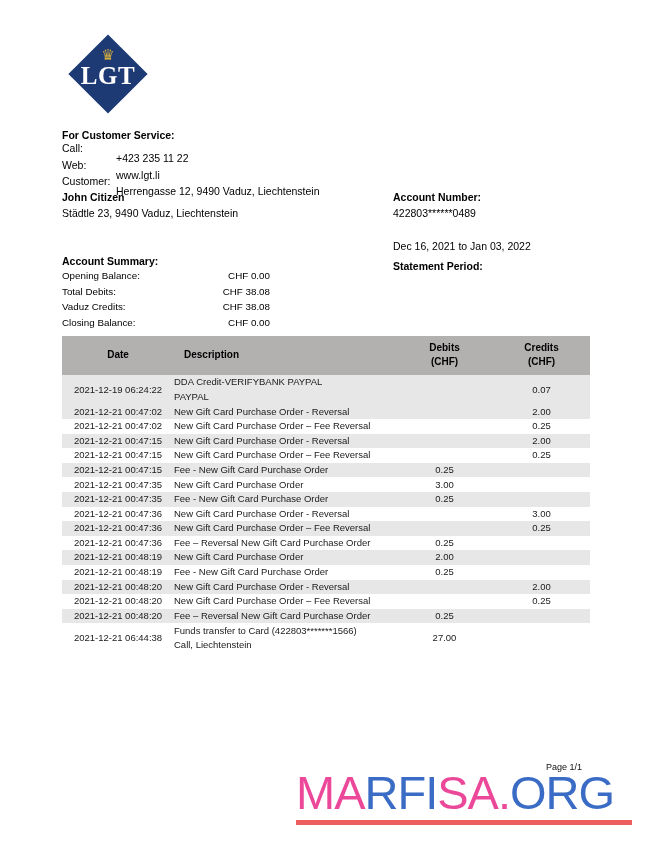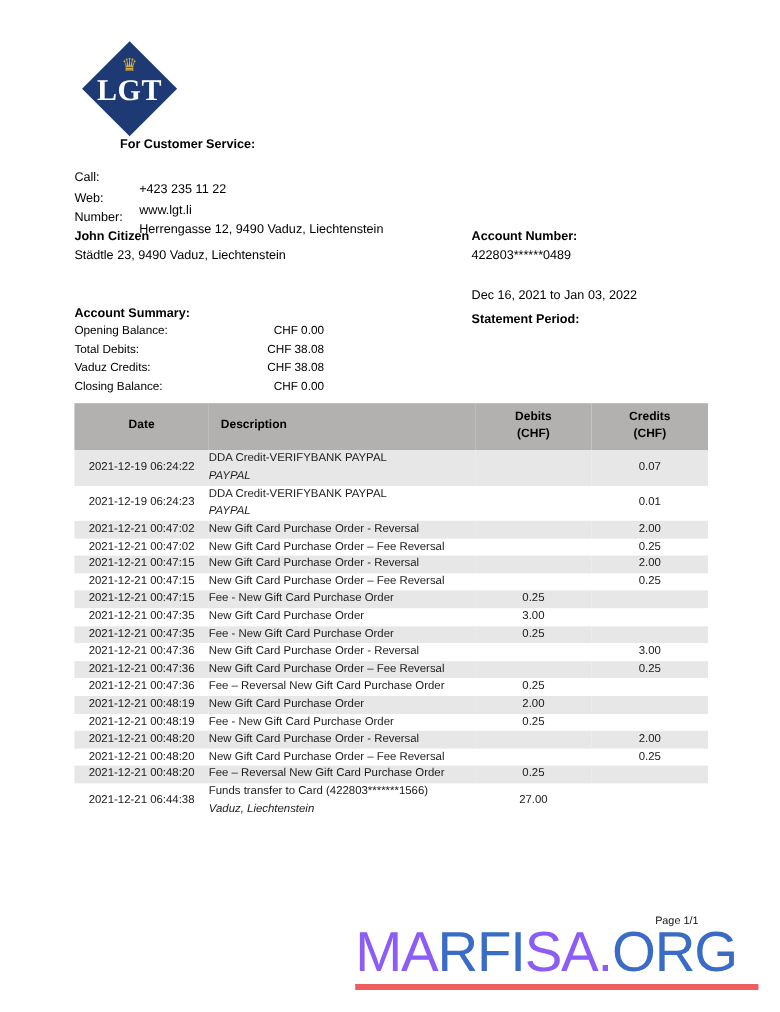--- a/index.html
+++ b/index.html
@@ -57,21 +57,21 @@
     color: #ffffff;
     letter-spacing: 0.5px;
   }
 
   
   .blk { position: absolute; }
   .bold { font-weight: bold; }
   .t11 { font-size: 10.5px; line-height: 16.5px; }
   .t10 { font-size: 9.8px; line-height: 15.5px; }
 
-  #cs-title      { left: 62px; top: 112px; margin-left: 38px; }
+  #cs-title      { left: 62px; top: 127px; }
   #cs-rows       { left: 62px; top: 140px; }
   .cs-row        { position: relative; height: 16.5px; }
   .cs-label      { position: absolute; left: 0; top: 0; }
   .cs-value      { position: absolute; left: 54px; top: 0; white-space: nowrap; margin-top: 10px; }
 
   #cust-name     { left: 62px; top: 189px; }
   #cust-addr     { left: 62px; top: 205px; }
 
   #acct-num-lbl  { left: 393px; top: 189px; }
   #acct-num-val  { left: 393px; top: 205px; }
@@ -116,21 +116,21 @@
   #txn-table tr.odd td { background: #e7e7e7; }
   #txn-table tr.even td { background: #ffffff; }
 
   td.c-date { text-align: center; font-size: 9.5px; white-space: nowrap; }
   td.c-desc { text-align: left; padding-left: 10px; font-size: 9.5px; }
   td.c-amt  { text-align: center; font-size: 9.5px; }
 
   tr.single td { height: 14.6px; }
   tr.double td { height: 29.5px; }
   .desc-l1 { display: block; }
-  .desc-l2 { display: block; font-style: italic; }
+  .desc-l2 { display: block; }
 
   
   #page-num {
     position: absolute;
     left: 490px;
     top: 762px;
     width: 92px;
     text-align: right;
     font-size: 9px;
     color: #111;
@@ -142,21 +142,21 @@
     width: 344px;
   }
   #wm-text {
     font-family: "Liberation Sans", sans-serif;
     font-size: 47px;
     line-height: 50px;
     font-weight: 400;
     letter-spacing: -1px;
     white-space: nowrap;
   }
-  .wm-dark  { color: #8b5cf6; }
+  .wm-dark  { color: #ec4899; }
   .wm-light { color: #3a6cc6; }
   #wm-rule {
     margin-top: 2px;
     height: 5px;
     width: 336px;
     background: #ef5e5e;
   }
 </style>
 </head>
 <body>
@@ -171,21 +171,21 @@
 <div class="blk t11" id="cs-rows">
   <div class="cs-row">
     <span class="cs-label">Call:</span>
     <span class="cs-value">+423 235 11 22</span>
   </div>
   <div class="cs-row">
     <span class="cs-label">Web:</span>
     <span class="cs-value">www.lgt.li</span>
   </div>
   <div class="cs-row">
-    <span class="cs-label">Number:</span>
+    <span class="cs-label">Customer:</span>
     <span class="cs-value">Herrengasse 12, 9490 Vaduz, Liechtenstein</span>
   </div>
 </div>
 
 <div class="blk t11 bold" id="cust-name">John Citizen</div>
 <div class="blk t11" id="cust-addr">Städtle 23, 9490 Vaduz, Liechtenstein</div>
 
 <div class="blk t11 bold" id="acct-num-lbl">Account Number:</div>
 <div class="blk t11" id="acct-num-val">422803******0489</div>
 <div class="blk t11 bold" id="stmt-per-lbl">Statement Period:</div>
@@ -235,29 +235,20 @@
   <tbody id="txn-body">
       <tr class="odd double">
         <td class="c-date">2021-12-19 06:24:22</td>
         <td class="c-desc">
           <span class="desc-l1">DDA Credit-VERIFYBANK PAYPAL</span>
           <span class="desc-l2">PAYPAL</span>
         </td>
         <td class="c-amt"></td>
         <td class="c-amt">0.07</td>
       </tr>
-      <tr class="even double">
-        <td class="c-date">2021-12-19 06:24:23</td>
-        <td class="c-desc">
-          <span class="desc-l1">DDA Credit-VERIFYBANK PAYPAL</span>
-          <span class="desc-l2">PAYPAL</span>
-        </td>
-        <td class="c-amt"></td>
-        <td class="c-amt">0.01</td>
-      </tr>
       <tr class="odd single">
         <td class="c-date">2021-12-21 00:47:02</td>
         <td class="c-desc">
           <span class="desc-l1">New Gift Card Purchase Order - Reversal</span>
         </td>
         <td class="c-amt"></td>
         <td class="c-amt">2.00</td>
       </tr>
       <tr class="even single">
         <td class="c-date">2021-12-21 00:47:02</td>
@@ -368,21 +359,21 @@
         <td class="c-desc">
           <span class="desc-l1">Fee – Reversal New Gift Card Purchase Order</span>
         </td>
         <td class="c-amt">0.25</td>
         <td class="c-amt"></td>
       </tr>
       <tr class="even double">
         <td class="c-date">2021-12-21 06:44:38</td>
         <td class="c-desc">
           <span class="desc-l1">Funds transfer to Card (422803*******1566)</span>
-          <span class="desc-l2">Vaduz, Liechtenstein</span>
+          <span class="desc-l2">Call, Liechtenstein</span>
         </td>
         <td class="c-amt">27.00</td>
         <td class="c-amt"></td>
       </tr>
     </tbody>
 </table>
 
 <div id="page-num">Page 1/1</div>
 
 <div id="watermark">

